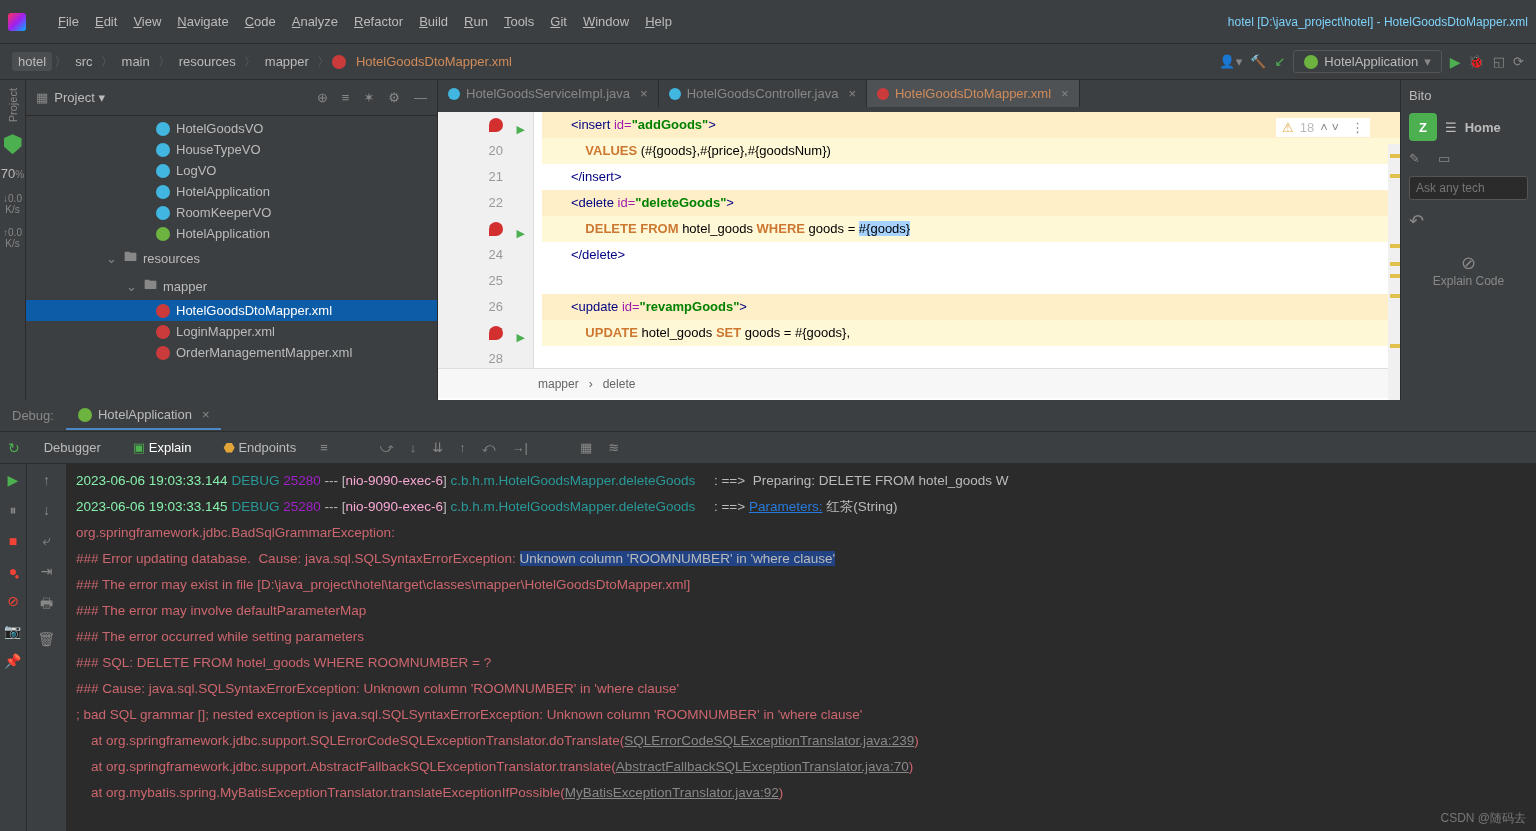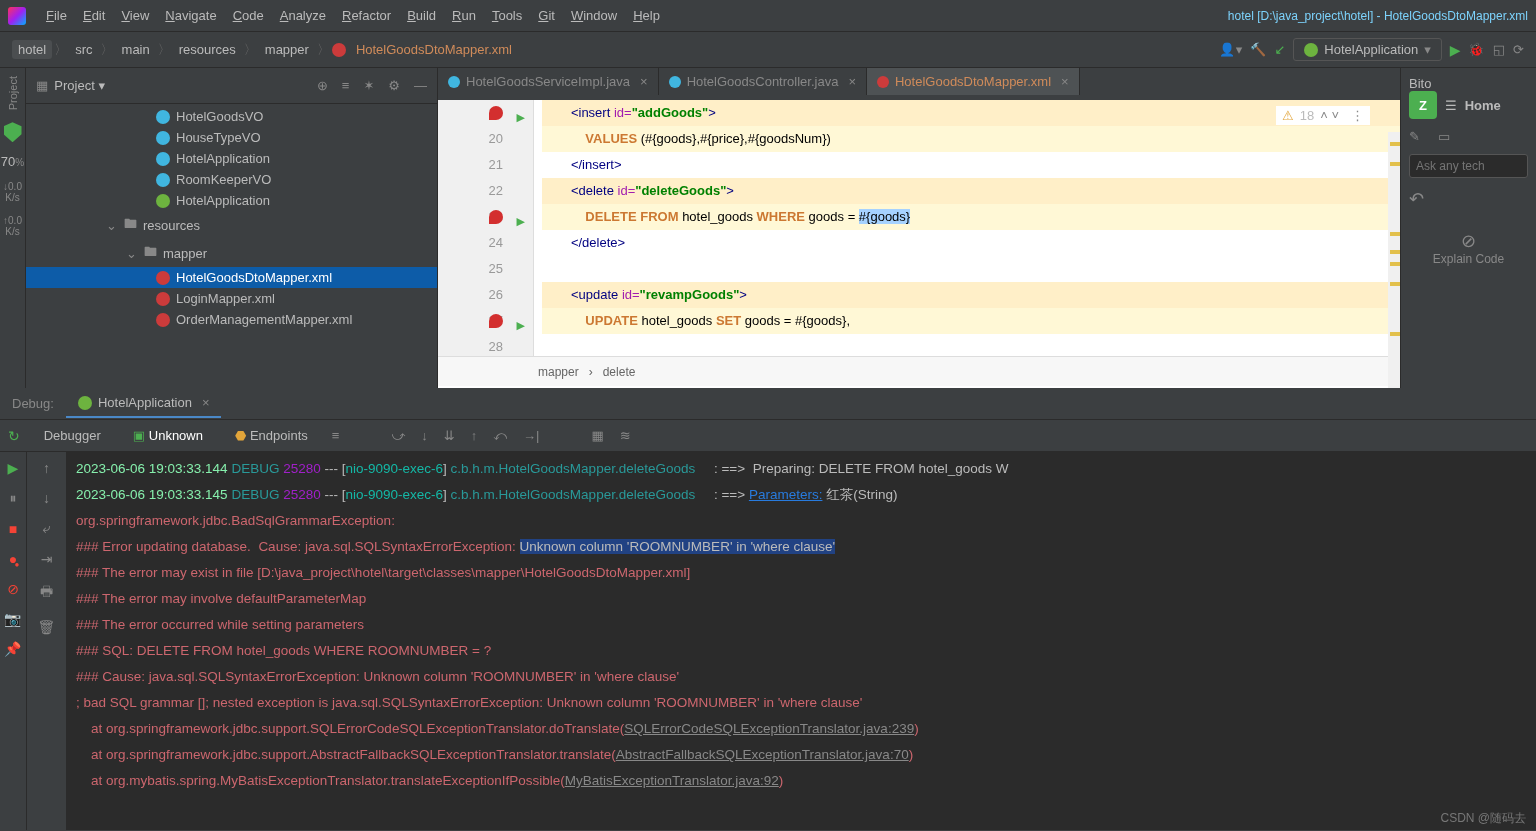--- a/index.html
+++ b/index.html
@@ -1,17 +1,17 @@
 <!DOCTYPE html>
 <html><head>
 <meta charset="utf-8">
 <style>
 *{margin:0;padding:0;box-sizing:border-box;font-family:"Segoe UI",Arial,sans-serif;}
 body{background:#3c3f41;color:#bbb;font-size:13px;overflow:hidden;width:1536px;height:831px;position:relative;}
-.menubar{height:32px;background:#3c3f41;display:flex;align-items:center;padding:0 8px;border-bottom:1px solid #2b2b2b;}
+.menubar{height:44px;background:#3c3f41;display:flex;align-items:center;padding:0 8px;border-bottom:1px solid #2b2b2b;gap:12px;}
 .app-icon{width:18px;height:18px;background:linear-gradient(135deg,#fe315d,#a020f0,#00b0ff);border-radius:3px;margin-right:12px;}
 .menu-item{padding:4px 8px;cursor:pointer;color:#bbb;}
 .menu-item u{text-decoration:underline;}
 .title-path{margin-left:auto;color:#7dd3fc;font-size:12px;}
 .breadcrumb-bar{height:36px;background:#3c3f41;display:flex;align-items:center;padding:0 12px;border-bottom:1px solid #2b2b2b;}
 .crumb{color:#bbb;padding:2px 6px;}
 .crumb.project{background:#4b4e50;border-radius:3px;}
 .crumb-sep{color:#666;margin:0 2px;}
 .crumb-icon{width:14px;height:14px;background:#cc3b3b;border-radius:50%;display:inline-block;margin-right:4px;vertical-align:middle;}
 .crumb.file{color:#d08b5a;}
@@ -62,21 +62,21 @@
 .sql-kw{color:#cc7832;font-weight:bold;}
 .sel-text{background:#a6d2ff;}
 .tag{color:#000080;}
 .inspection{position:absolute;top:6px;right:30px;display:flex;align-items:center;gap:6px;background:#fff;padding:2px 6px;}
 .warn-tri{color:#e2a53a;}
 .code-crumb{height:30px;background:#f7f7f7;border-top:1px solid #ddd;display:flex;align-items:center;padding-left:100px;gap:10px;color:#666;font-size:12px;}
 .marker-bar{position:absolute;right:0;top:32px;width:12px;height:256px;background:#f0f0f0;}
 .marker{position:absolute;right:0;width:10px;height:4px;}
 .marker.y{background:#e2c04c;}
 .bito-panel{width:136px;background:#3c3f41;border-left:1px solid #2b2b2b;padding:8px;}
-.bito-title{font-size:13px;}
+.bito-title{font-size:13px;margin-bottom:10px;}
 .bito-row{display:flex;align-items:center;gap:8px;margin-bottom:10px;}
 .bito-avatar{width:28px;height:28px;background:#4caf50;border-radius:4px;display:flex;align-items:center;justify-content:center;color:#fff;font-weight:bold;}
 .bito-input{background:#2b2b2b;border:1px solid #555;border-radius:3px;padding:4px 6px;color:#888;font-size:12px;width:100%;}
 .bito-icon-row{display:flex;gap:18px;margin:10px 0;color:#888;}
 .bito-undo{font-size:18px;}
 .bito-explain{text-align:center;color:#888;font-size:12px;margin-top:20px;}
 .debug-panel{height:328px;background:#2b2b2b;}
 .debug-tabs{height:32px;background:#3c3f41;display:flex;align-items:center;border-bottom:1px solid #2b2b2b;}
 .debug-label{padding:0 12px;color:#888;}
 .debug-tab{padding:6px 12px;display:flex;align-items:center;gap:6px;border-bottom:2px solid #4a88c7;}
@@ -87,21 +87,21 @@
 .debug-body{display:flex;height:378px;}
 .debug-left{width:26px;background:#3c3f41;display:flex;flex-direction:column;align-items:center;padding-top:8px;gap:14px;}
 .dbg-btn{color:#888;font-size:14px;}
 .dbg-btn.green{color:#4caf50;}
 .dbg-btn.red{color:#f44336;}
 .debug-left2{width:40px;background:#3c3f41;display:flex;flex-direction:column;align-items:center;padding-top:8px;gap:14px;border-left:1px solid #2b2b2b;}
 .console{flex:1;background:#2b2b2b;font-family:"JetBrains Mono",Consolas,monospace;font-size:13.5px;line-height:26px;padding:4px 10px;overflow:hidden;white-space:pre;color:#bbb;}
 .ts{color:#86efac;}
 .lvl{color:#299999;}
 .pid{color:#a020c8;}
-.th{color:#14b8a6;}
+.th{color:#f9a8d4;}
 .logger{color:#299999;}
 .link{color:#287bde;text-decoration:underline;}
 .err{color:#cc666e;}
 .err-hl{background:#214283;color:#bbb;}
 .watermark{position:absolute;bottom:4px;right:10px;color:#777;font-size:12px;}
 </style>
 </head>
 <body>
 
 <div class="menubar">
@@ -161,20 +161,24 @@
       </div>
     </div>
     <div class="tree" id="tree">
         <div class="tree-item d2">
           <span class="file-icon kt"></span>
           <span>HotelGoodsVO</span>
         </div>
         <div class="tree-item d2">
           <span class="file-icon kt"></span>
           <span>HouseTypeVO</span>
+        </div>
+        <div class="tree-item d2">
+          <span class="file-icon kt"></span>
+          <span>LogVO</span>
         </div>
         <div class="tree-item d2">
           <span class="file-icon kt"></span>
           <span>HotelApplication</span>
         </div>
         <div class="tree-item d2">
           <span class="file-icon kt"></span>
           <span>RoomKeeperVO</span>
         </div>
         <div class="tree-item d2">
@@ -306,21 +310,21 @@
     <span class="debug-label">Debug:</span>
     <div class="debug-tab">
       <span class="spring-icon"></span>
       <span>HotelApplication</span>
       <span class="tab-close">×</span>
     </div>
   </div>
   <div class="debug-toolbar">
     <span class="dbg-btn green">↻</span>
     <span class="dbg-tab">Debugger</span>
-    <span class="dbg-tab active"><span style="color:#4caf50">▣</span> <span>Unknown</span></span>
+    <span class="dbg-tab active"><span style="color:#4caf50">▣</span> <span>Explain</span></span>
     <span class="dbg-tab"><span style="color:#e2a53a">⬣</span> <span>Endpoints</span></span>
     <span class="dbg-icon">≡</span>
     <span style="flex:0 0 20px"></span>
     <span class="dbg-icon">⤻</span>
     <span class="dbg-icon">↓</span>
     <span class="dbg-icon">⇊</span>
     <span class="dbg-icon">↑</span>
     <span class="dbg-icon">⤺</span>
     <span class="dbg-icon">→|</span>
     <span style="flex:0 0 20px"></span>

